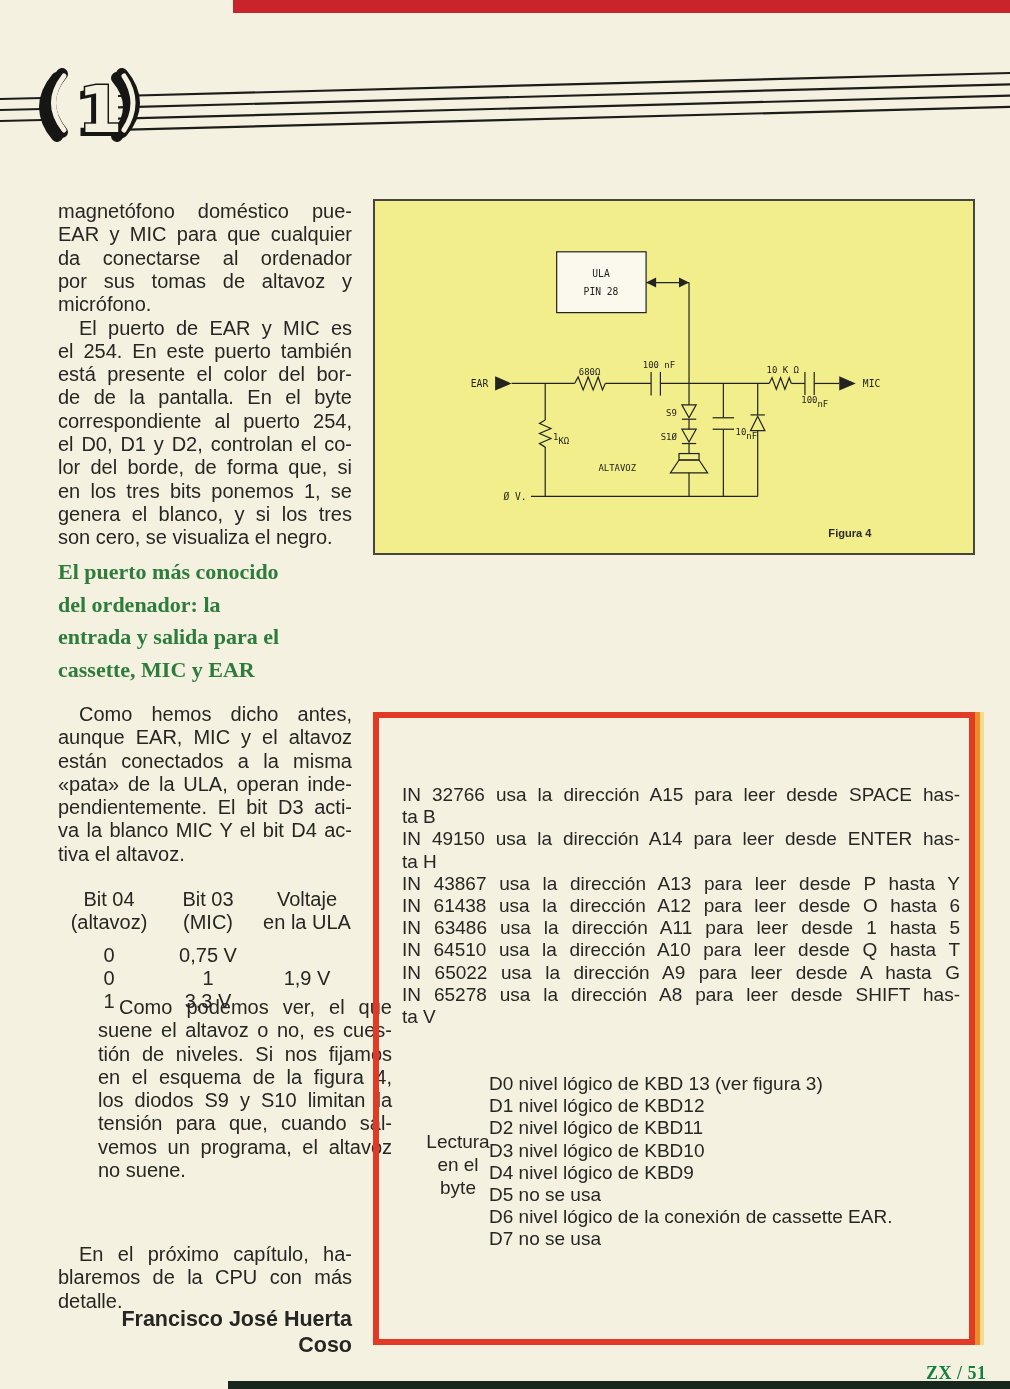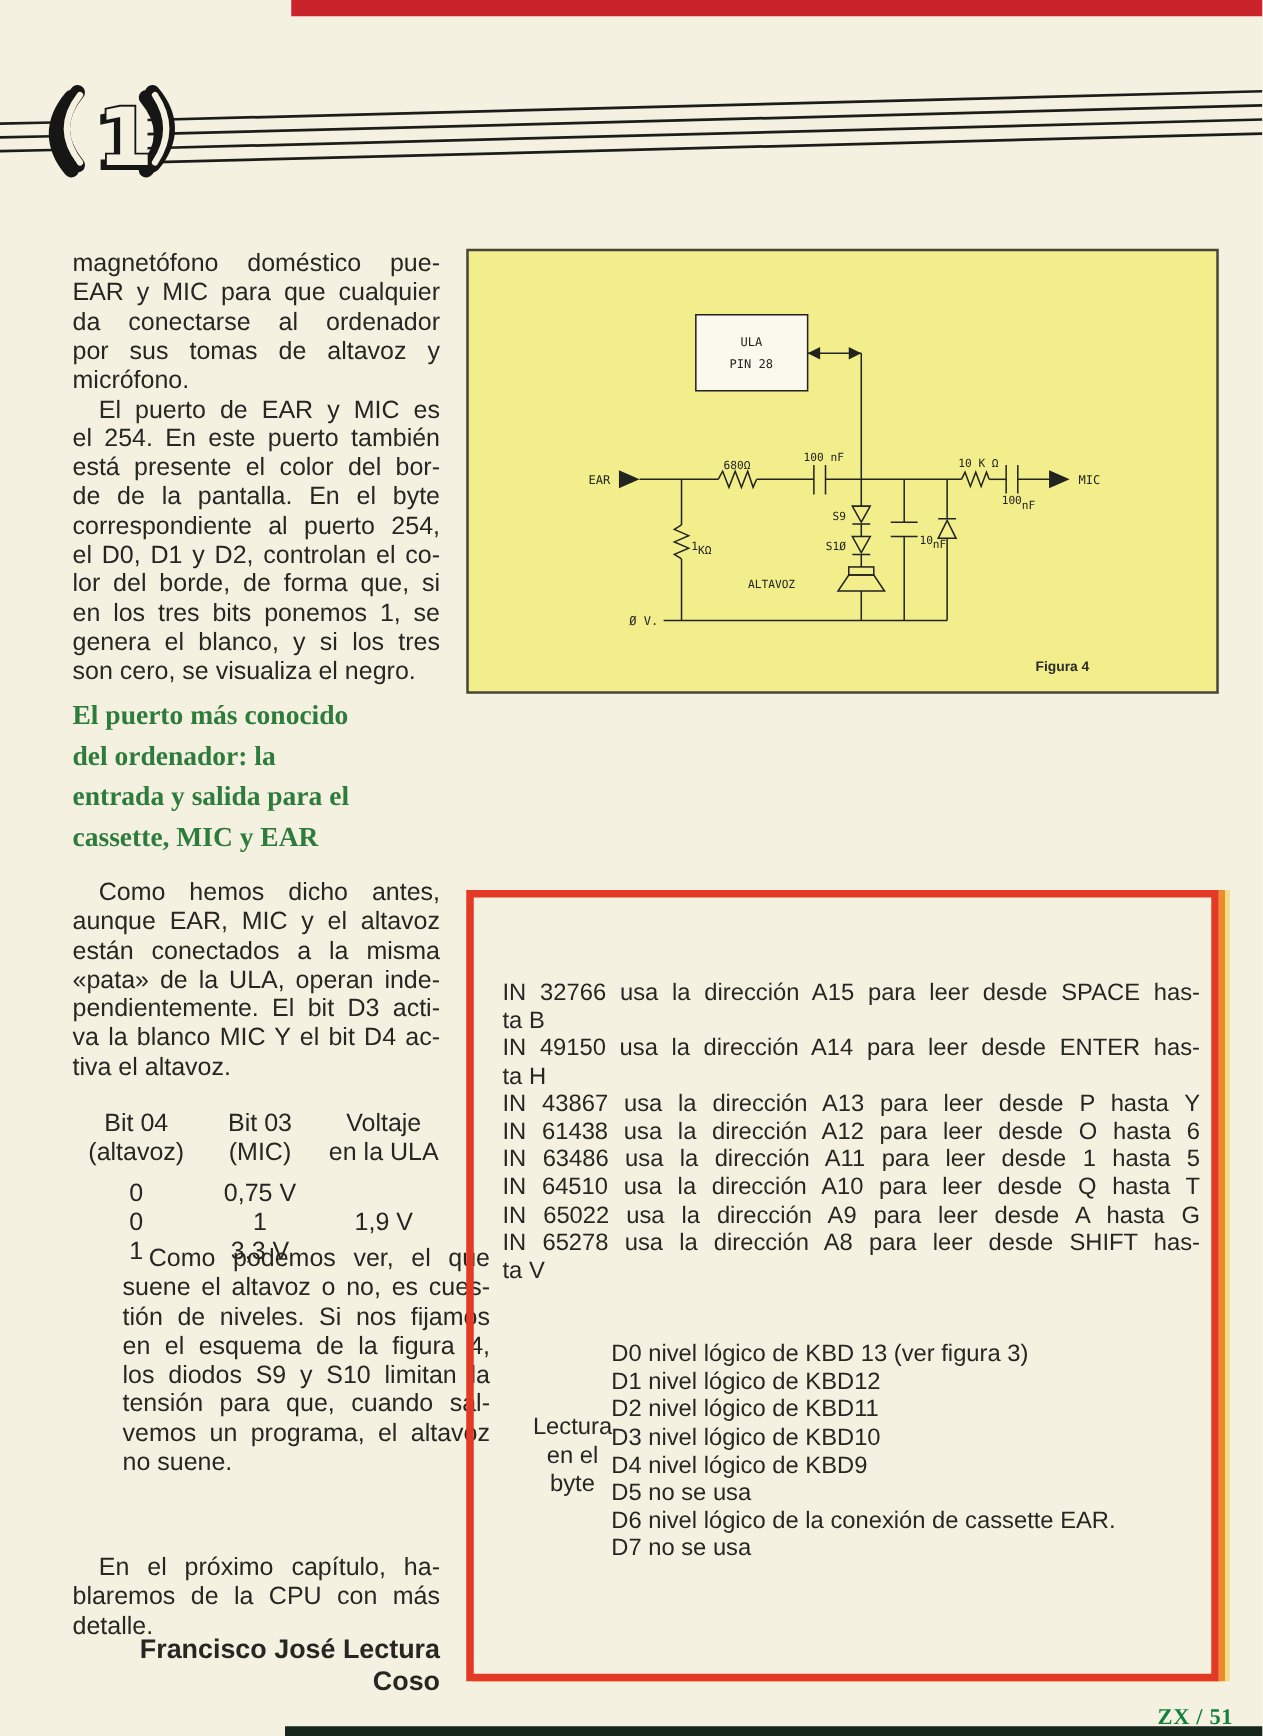--- a/index.html
+++ b/index.html
@@ -142,21 +142,21 @@
       <div class="ln just">vemos un programa, el altavoz</div>
       <div class="ln">no suene.</div>
     </div>
   <div class="abs col" style="top:1227px;margin-top:16px;">
       <div class="ln just ind">En el próximo capítulo, ha-</div>
       <div class="ln just">blaremos de la CPU con más</div>
       <div class="ln">detalle.</div>
     </div>
 
   <div id="author" class="abs">
-      <div class="ln">Francisco José Lectura</div>
+      <div class="ln">Francisco José Huerta</div>
       <div class="ln">Coso</div>
     </div>
 
   <div id="figure-box" class="abs" style="background: rgb(241, 238, 139);">
     <svg viewBox="0 0 602 492">
       <g stroke="#23231f" stroke-width="1.7" fill="none">
 
         <rect x="137" y="71" width="125" height="85" fill="#fbf9ee"></rect>
 
         <line x1="262" y1="114" x2="322" y2="114"></line>

